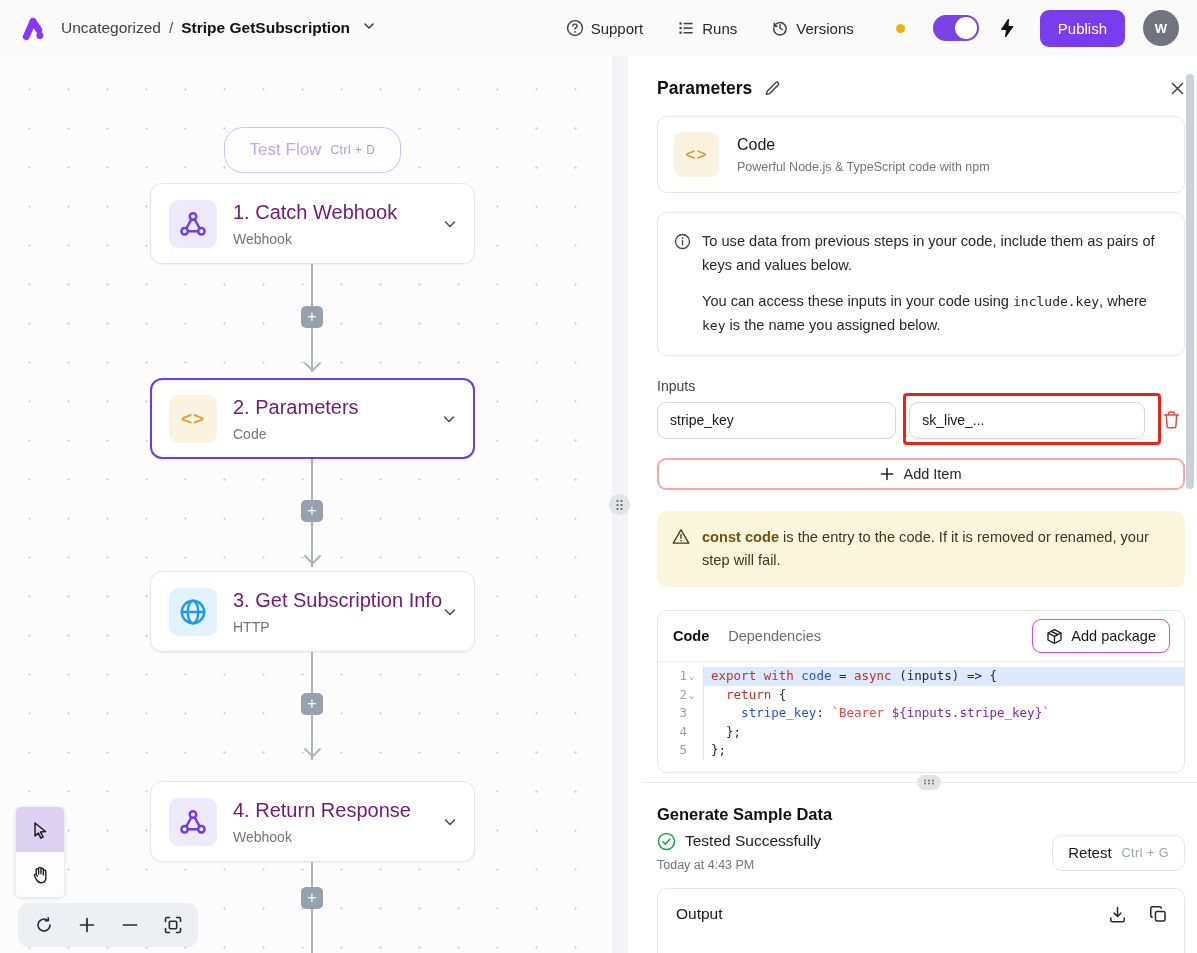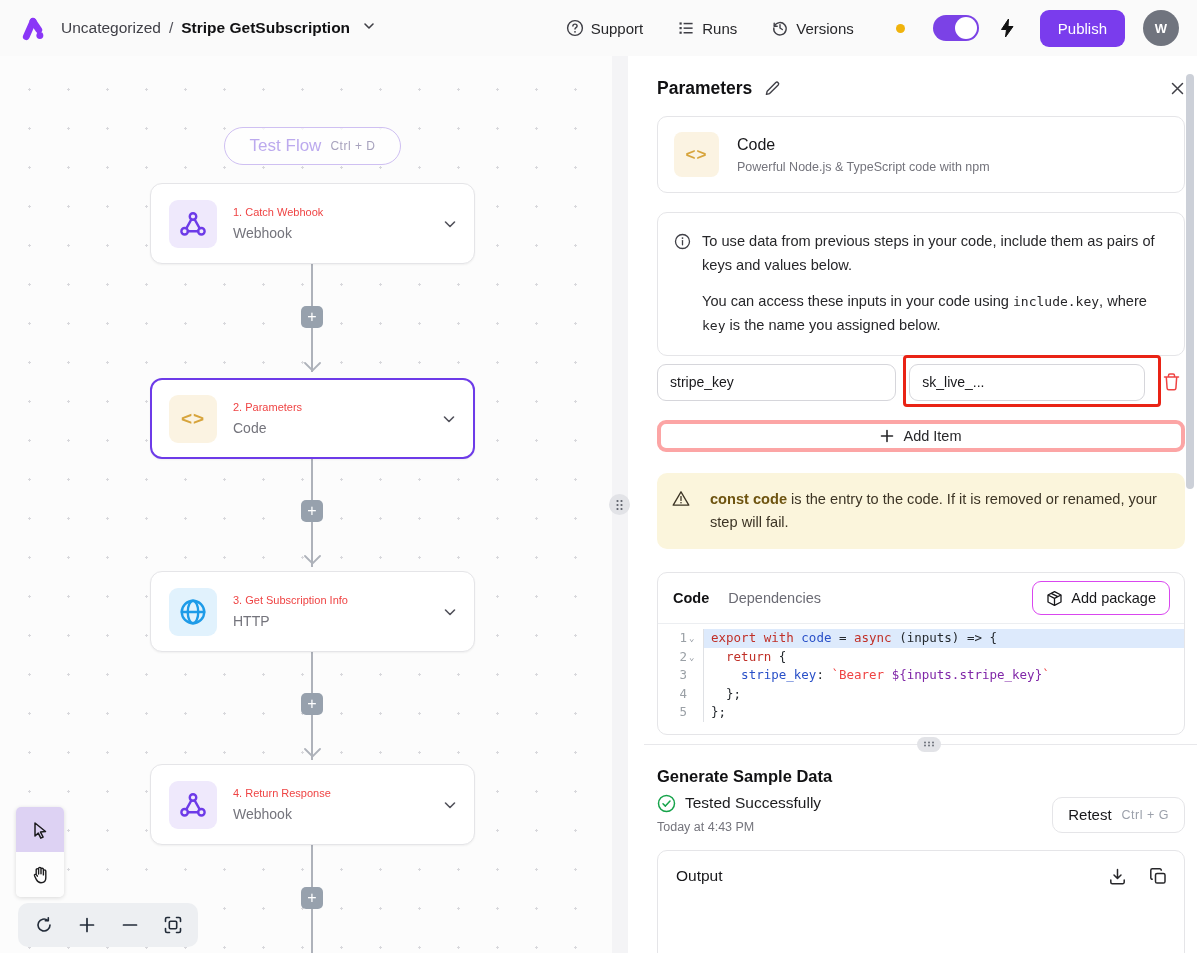--- a/index.html
+++ b/index.html
@@ -25,36 +25,36 @@
   .bolt { margin-left:20px; }
   .publish-btn { margin-left:24px; height:37px; padding:0 18px; background:#7a3ced; color:#fff; border:none;
                  border-radius:9px; font-size:15px; font-family:inherit; cursor:pointer; }
   .avatar { margin-left:18px; width:36px; height:36px; border-radius:50%; background:#70747e; color:#fff;
             display:flex; align-items:center; justify-content:center; font-size:13px; font-weight:700; cursor:pointer; }
 
   
   .canvas { position:absolute; left:0; top:56px; width:612px; height:897px; background:#fcfcfc;
             background-image:radial-gradient(circle, #d8d8dc 1.2px, transparent 1.3px);
             background-size:39px 39px; background-position:10px 14px; overflow:hidden; }
-  .test-flow { position:absolute; left:224px; top:71px; width:177px; height:38px; border-radius:19px;
+  .test-flow { position:absolute; left:224px; top:71px; width:177px; height:46px; border-radius:19px;
                border:1.5px solid #cfc0f2; background:rgba(255,255,255,.75); display:flex; align-items:center;
                justify-content:center; gap:9px; cursor:pointer; }
   .test-flow .tf-label { color:#bcaaee; font-size:17px; }
   .test-flow .tf-short { color:#a7a2bd; font-size:12px; letter-spacing:.5px; }
 
   .step-card { position:absolute; left:150px; width:325px; height:81px; background:#fff; border:1px solid #e5e5e8;
                border-radius:12px; display:flex; align-items:center; padding:0 16px 0 18px; gap:16px;
                box-shadow:0 1px 2px rgba(0,0,0,.05); cursor:pointer; }
   .step-card.selected { border:2px solid #6d3be8; padding-left:17px; }
   .step-icon { width:48px; height:48px; border-radius:9px; display:flex; align-items:center; justify-content:center; flex:0 0 auto; }
   .step-icon.webhook { background:#efe9fc; }
   .step-icon.code    { background:#fbf3e2; color:#d7a43c; font-weight:700; font-size:19px; letter-spacing:1px; }
   .step-icon.globe   { background:#e1f2fd; }
   .step-main { flex:1; min-width:0; }
-  .step-title { font-size:11px; color:#ef4444; margin-bottom:7px; white-space:nowrap; }
+  .step-title { font-size:20px; color:#701a75; margin-bottom:7px; white-space:nowrap; }
   .step-sub { font-size:14px; color:#74747c; }
   .step-chev { color:#52525b; flex:0 0 auto; }
 
   .conn-line { position:absolute; left:311px; width:1.5px; background:#aeb2ba; }
   .conn-plus { position:absolute; left:301px; width:22px; height:22px; background:#97a1ad; border-radius:5px;
                color:#fff; display:flex; align-items:center; justify-content:center; font-size:16px; line-height:1; cursor:pointer; }
   .conn-arrow { position:absolute; left:304px; width:17px; height:10px; }
 
   
   .tool-col { position:absolute; left:16px; top:751px; width:48px; border-radius:5px; overflow:hidden;
@@ -96,26 +96,26 @@
   .inputs-row { margin-top:8px; position:relative; display:flex; align-items:center; gap:13px; }
   .inp { height:37px; border:1px solid #d6d6db; border-radius:9px; padding:0 12px; font-size:14px;
          color:#18181b; font-family:inherit; background:#fff; outline:none; }
   .inp.key { width:244px; }
   .inp.val { width:240px; }
   .trash-btn { width:28px; height:28px; border:none; background:none; cursor:pointer; display:flex;
                align-items:center; justify-content:center; }
   .red-annot { position:absolute; left:246px; top:-9px; width:258px; height:52px; border:3.5px solid #e92315;
                border-radius:4px; pointer-events:none; }
 
-  .add-item-btn { margin-top:19px; width:100%; height:32px; border:4px solid #fca5a5; border-radius:9px; background:#fff;
+  .add-item-btn { margin-top:19px; width:100%; height:32px; border:2px solid #fca5a5; border-radius:9px; background:#fff;
                   display:flex; align-items:center; justify-content:center; gap:9px; font-size:14.5px; color:#27272a;
                   font-family:inherit; cursor:pointer; }
 
   .warn-card { margin-top:21px; background:#fbf5dc; border-radius:10px; padding:15px 18px 15px 15px; display:flex;
-               gap:20px; font-size:14.6px; color:#3c3425; line-height:1.6; }
+               gap:12px; font-size:14.6px; color:#3c3425; line-height:1.6; }
   .warn-card .w-icon { flex:0 0 auto; margin-top:2px; }
   .warn-card b { color:#6e5410; }
 
   .code-card { margin-top:23px; border:1px solid #e5e5e8; border-radius:10px; overflow:hidden; }
   .code-card-head { display:flex; align-items:center; padding:8px 14px 8px 15px; }
   .code-tab { font-size:14.5px; color:#6b6b74; cursor:pointer; margin-right:19px; }
   .code-tab.active { font-weight:700; color:#111113; }
   .add-pkg-btn { margin-left:auto; height:34px; border:1px solid #d946ef; border-radius:9px; background:#fff;
                  display:flex; align-items:center; gap:8px; padding:0 13px; font-size:14.5px; color:#18181b;
                  font-family:inherit; cursor:pointer; }
@@ -283,21 +283,21 @@
       </div>
       <div class="step-main">
         <div class="step-title">3. Get Subscription Info</div>
         <div class="step-sub">HTTP</div>
       </div>
       <svg class="step-chev" width="16" height="16" viewBox="0 0 16 16">
           <path d="M3.5 6l4.5 4.5L12.5 6" stroke="#52525b" stroke-width="1.6" fill="none" stroke-linecap="round" stroke-linejoin="round"></path>
         </svg>
     </div>
 
-    <div class="step-card" style="top:708px">
+    <div class="step-card" style="top:725px">
       <div class="step-icon webhook">
         <svg width="30" height="30" viewBox="0 0 24 24" fill="none" stroke="#6d3be8" stroke-width="1.9" stroke-linecap="round">
           <circle cx="12" cy="6" r="2.6"></circle>
             <circle cx="5.3" cy="17.8" r="2.6"></circle>
             <circle cx="18.7" cy="17.8" r="2.6"></circle>
           <path d="M10.7 8.3 7 14.9"></path>
             <path d="M13.3 8.3l3.7 6.6"></path>
             <path d="M8 17.8h8"></path>
         </svg>
       </div>
@@ -393,20 +393,21 @@
             <circle cx="8.5" cy="8.5" r="7" fill="none" stroke="#3f3f46" stroke-width="1.3"></circle>
             <path d="M8.5 7.6v4.2" stroke="#3f3f46" stroke-width="1.3" stroke-linecap="round"></path>
             <circle cx="8.5" cy="5.1" r=".9" fill="#3f3f46"></circle>
           </svg>
         <div>
           <p>To use data from previous steps in your code, include them as pairs of keys and values below.</p>
           <p><span>You can access these inputs in your code using </span><span class="mono">include.key</span><span>, where </span><span class="mono">key</span><span> is the name you assigned below.</span></p>
         </div>
       </div>
 
+      <div class="inputs-label">Inputs</div>
 
       <div class="inputs-row">
         <input class="inp key" type="text" value="stripe_key" style="">
         <input class="inp val" type="text" value="sk_live_..." style="">
         <button class="trash-btn">
           <svg width="19" height="20" viewBox="0 0 19 20" fill="none" stroke="#ef4444" stroke-width="1.5" stroke-linecap="round" stroke-linejoin="round">
               <path d="M2.5 5h14M6.5 5V3.4A1.4 1.4 0 0 1 7.9 2h3.2a1.4 1.4 0 0 1 1.4 1.4V5M4.3 5l.8 11.2A1.6 1.6 0 0 0 6.7 17.7h5.6a1.6 1.6 0 0 0 1.6-1.5L14.7 5"></path>
             </svg>
         </button>
         <div class="red-annot"></div>

